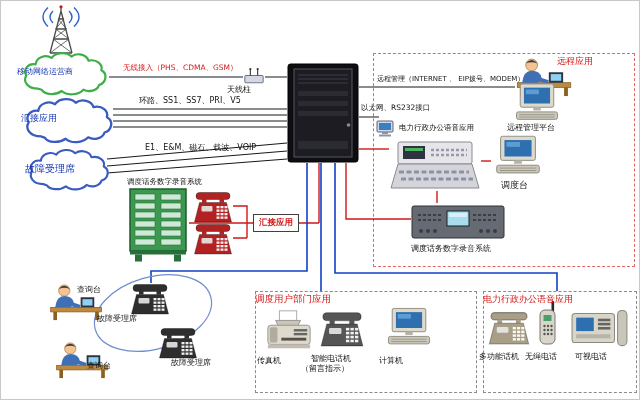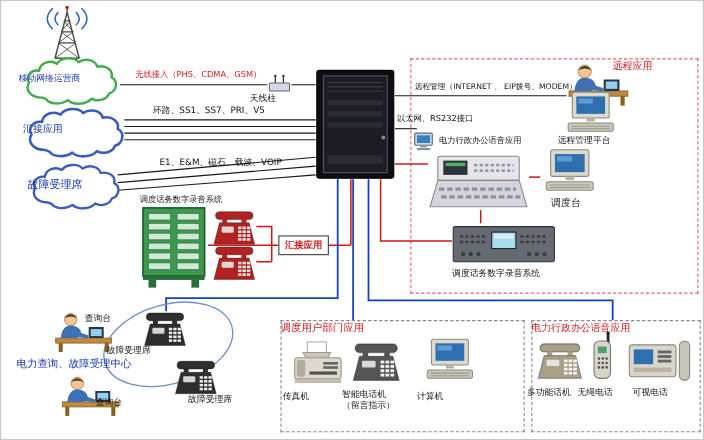--- a/index.html
+++ b/index.html
@@ -330,21 +330,20 @@
         <use href="#sym-person"></use>
       </svg>
     </div>
   <div class="lbl s8" style="left:76px;top:284px">查询台</div>
   <div class="dev" style="left:128px;top:282px;width:42px;height:32px;color:#2e2e2e">
       <svg viewBox="0 0 40 32">
         <use href="#sym-phone"></use>
       </svg>
     </div>
   <div class="lbl s8" style="left:96px;top:313px">故障受理席</div>
-  <div class="lbl blue b s95" style="left:14px;top:326px">电力查询、故障受理中心</div>
   <div class="dev" style="left:54px;top:338px;width:56px;height:40px">
       <svg viewBox="0 0 60 44">
         <use href="#sym-person"></use>
       </svg>
     </div>
   <div class="lbl s8" style="left:86px;top:360px">查询台</div>
   <div class="dev" style="left:156px;top:326px;width:42px;height:32px;color:#2e2e2e">
       <svg viewBox="0 0 40 32">
         <use href="#sym-phone"></use>
       </svg>
@@ -357,21 +356,21 @@
         <use href="#sym-fax"></use>
       </svg>
     </div>
   <div class="lbl s8 ctr" style="left:256px;top:355px;width:64px">传真机</div>
   <div class="dev" style="left:318px;top:310px;width:46px;height:36px;color:#555555">
       <svg viewBox="0 0 40 32">
         <use href="#sym-phone"></use>
       </svg>
     </div>
   <div class="lbl s8 ctr" style="left:310px;top:353px;width:66px">智能电话机</div>
-  <div class="lbl s8 ctr" style="left:310px;top:363px;width:66px">（留言指示）</div>
+  <div class="lbl s8 ctr" style="left:300px;top:363px;width:66px">（留言指示）</div>
   <div class="dev" style="left:380px;top:306px;width:56px;height:42px">
       <svg viewBox="0 0 60 44">
         <use href="#sym-computer"></use>
       </svg>
     </div>
   <div class="lbl s8 ctr" style="left:378px;top:355px;width:60px">计算机</div>
 
   <div class="lbl red b s9 ctr" style="left:482px;top:293px;width:154px">电力行政办公语音应用</div>
   <div class="dev" style="left:486px;top:310px;width:44px;height:34px;color:#a89f86">
       <svg viewBox="0 0 40 32">

